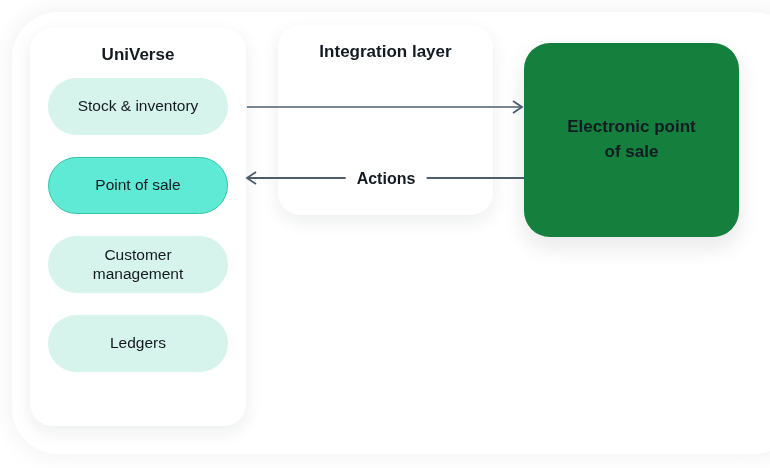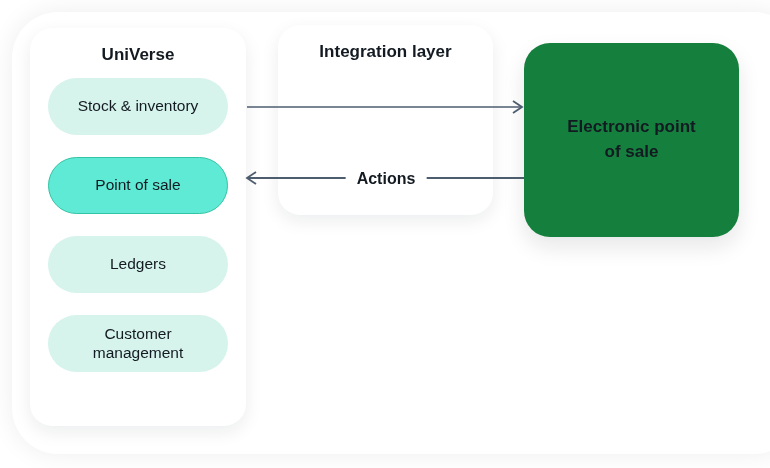--- a/index.html
+++ b/index.html
@@ -137,25 +137,25 @@
 
   <div class="card universe-card">
     <div class="card-title">UniVerse</div>
     <div class="pill-stack">
       <div class="pill">
         <span class="pill-text">Stock &amp; inventory</span>
       </div>
       <div class="pill highlight">
         <span class="pill-text">Point of sale</span>
       </div>
+      <div class="pill two-line-narrow">
+        <span class="pill-text">Customer management</span>
+      </div>
       <div class="pill">
         <span class="pill-text">Ledgers</span>
-      </div>
-      <div class="pill two-line-narrow">
-        <span class="pill-text">Customer management</span>
       </div>
     </div>
   </div>
 
   <div class="card integration-card">
     <div class="card-title">Integration layer</div>
   </div>
 
   <div class="epos-card">
     <div class="epos-label">Electronic point of sale</div>

